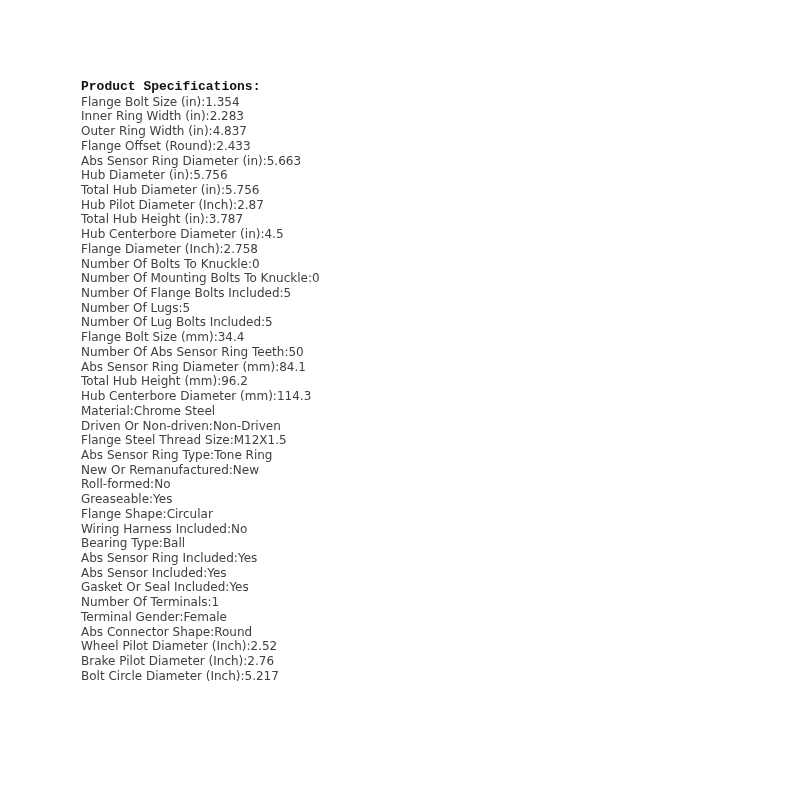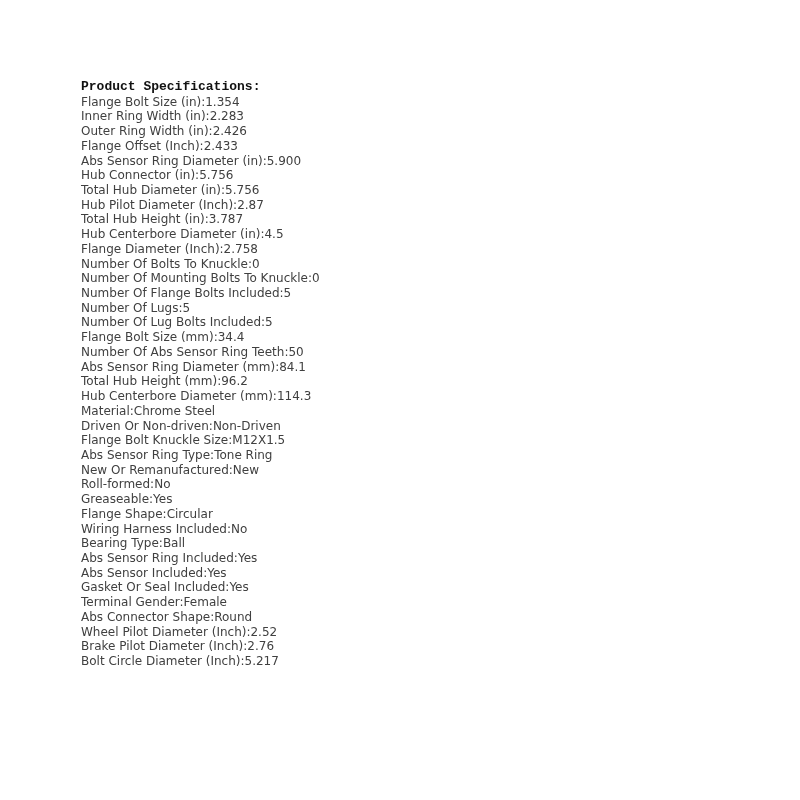--- a/index.html
+++ b/index.html
@@ -46,51 +46,52 @@
   }
 </style>
 </head>
 <body>
 
 <div class="sheet">
   <div class="spec-title">Product Specifications:</div>
   <ul class="spec-list">
       <li class="spec-row"><span class="spec-label">Flange Bolt Size (in):</span><span class="spec-value">1.354</span></li>
       <li class="spec-row"><span class="spec-label">Inner Ring Width (in):</span><span class="spec-value">2.283</span></li>
-      <li class="spec-row"><span class="spec-label">Outer Ring Width (in):</span><span class="spec-value">2.426</span></li>
-      <li class="spec-row"><span class="spec-label">Flange Offset (Inch):</span><span class="spec-value">2.433</span></li>
-      <li class="spec-row"><span class="spec-label">Abs Sensor Ring Diameter (in):</span><span class="spec-value">5.900</span></li>
-      <li class="spec-row"><span class="spec-label">Hub Connector (in):</span><span class="spec-value">5.756</span></li>
+      <li class="spec-row"><span class="spec-label">Outer Ring Width (in):</span><span class="spec-value">4.837</span></li>
+      <li class="spec-row"><span class="spec-label">Flange Offset (Round):</span><span class="spec-value">2.433</span></li>
+      <li class="spec-row"><span class="spec-label">Abs Sensor Ring Diameter (in):</span><span class="spec-value">5.663</span></li>
+      <li class="spec-row"><span class="spec-label">Hub Diameter (in):</span><span class="spec-value">5.756</span></li>
       <li class="spec-row"><span class="spec-label">Total Hub Diameter (in):</span><span class="spec-value">5.756</span></li>
       <li class="spec-row"><span class="spec-label">Hub Pilot Diameter (Inch):</span><span class="spec-value">2.87</span></li>
       <li class="spec-row"><span class="spec-label">Total Hub Height (in):</span><span class="spec-value">3.787</span></li>
       <li class="spec-row"><span class="spec-label">Hub Centerbore Diameter (in):</span><span class="spec-value">4.5</span></li>
       <li class="spec-row"><span class="spec-label">Flange Diameter (Inch):</span><span class="spec-value">2.758</span></li>
       <li class="spec-row"><span class="spec-label">Number Of Bolts To Knuckle:</span><span class="spec-value">0</span></li>
       <li class="spec-row"><span class="spec-label">Number Of Mounting Bolts To Knuckle:</span><span class="spec-value">0</span></li>
       <li class="spec-row"><span class="spec-label">Number Of Flange Bolts Included:</span><span class="spec-value">5</span></li>
       <li class="spec-row"><span class="spec-label">Number Of Lugs:</span><span class="spec-value">5</span></li>
       <li class="spec-row"><span class="spec-label">Number Of Lug Bolts Included:</span><span class="spec-value">5</span></li>
       <li class="spec-row"><span class="spec-label">Flange Bolt Size (mm):</span><span class="spec-value">34.4</span></li>
       <li class="spec-row"><span class="spec-label">Number Of Abs Sensor Ring Teeth:</span><span class="spec-value">50</span></li>
       <li class="spec-row"><span class="spec-label">Abs Sensor Ring Diameter (mm):</span><span class="spec-value">84.1</span></li>
       <li class="spec-row"><span class="spec-label">Total Hub Height (mm):</span><span class="spec-value">96.2</span></li>
       <li class="spec-row"><span class="spec-label">Hub Centerbore Diameter (mm):</span><span class="spec-value">114.3</span></li>
       <li class="spec-row"><span class="spec-label">Material:</span><span class="spec-value">Chrome Steel</span></li>
       <li class="spec-row"><span class="spec-label">Driven Or Non-driven:</span><span class="spec-value">Non-Driven</span></li>
-      <li class="spec-row"><span class="spec-label">Flange Bolt Knuckle Size:</span><span class="spec-value">M12X1.5</span></li>
+      <li class="spec-row"><span class="spec-label">Flange Steel Thread Size:</span><span class="spec-value">M12X1.5</span></li>
       <li class="spec-row"><span class="spec-label">Abs Sensor Ring Type:</span><span class="spec-value">Tone Ring</span></li>
       <li class="spec-row"><span class="spec-label">New Or Remanufactured:</span><span class="spec-value">New</span></li>
       <li class="spec-row"><span class="spec-label">Roll-formed:</span><span class="spec-value">No</span></li>
       <li class="spec-row"><span class="spec-label">Greaseable:</span><span class="spec-value">Yes</span></li>
       <li class="spec-row"><span class="spec-label">Flange Shape:</span><span class="spec-value">Circular</span></li>
       <li class="spec-row"><span class="spec-label">Wiring Harness Included:</span><span class="spec-value">No</span></li>
       <li class="spec-row"><span class="spec-label">Bearing Type:</span><span class="spec-value">Ball</span></li>
       <li class="spec-row"><span class="spec-label">Abs Sensor Ring Included:</span><span class="spec-value">Yes</span></li>
       <li class="spec-row"><span class="spec-label">Abs Sensor Included:</span><span class="spec-value">Yes</span></li>
       <li class="spec-row"><span class="spec-label">Gasket Or Seal Included:</span><span class="spec-value">Yes</span></li>
+      <li class="spec-row"><span class="spec-label">Number Of Terminals:</span><span class="spec-value">1</span></li>
       <li class="spec-row"><span class="spec-label">Terminal Gender:</span><span class="spec-value">Female</span></li>
       <li class="spec-row"><span class="spec-label">Abs Connector Shape:</span><span class="spec-value">Round</span></li>
       <li class="spec-row"><span class="spec-label">Wheel Pilot Diameter (Inch):</span><span class="spec-value">2.52</span></li>
       <li class="spec-row"><span class="spec-label">Brake Pilot Diameter (Inch):</span><span class="spec-value">2.76</span></li>
       <li class="spec-row"><span class="spec-label">Bolt Circle Diameter (Inch):</span><span class="spec-value">5.217</span></li>
     </ul>
 </div>
 
 </body></html>

